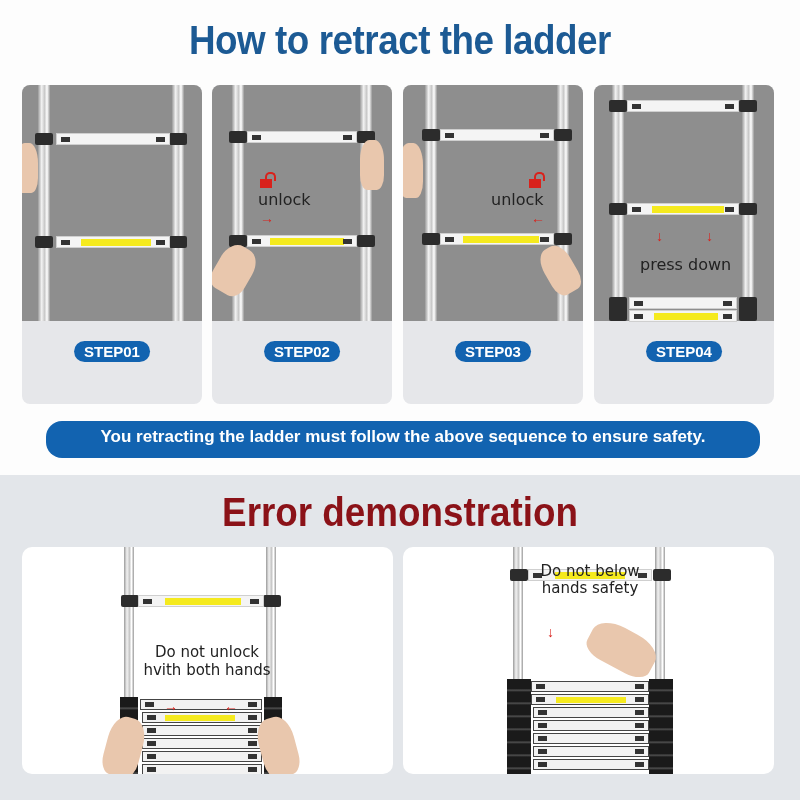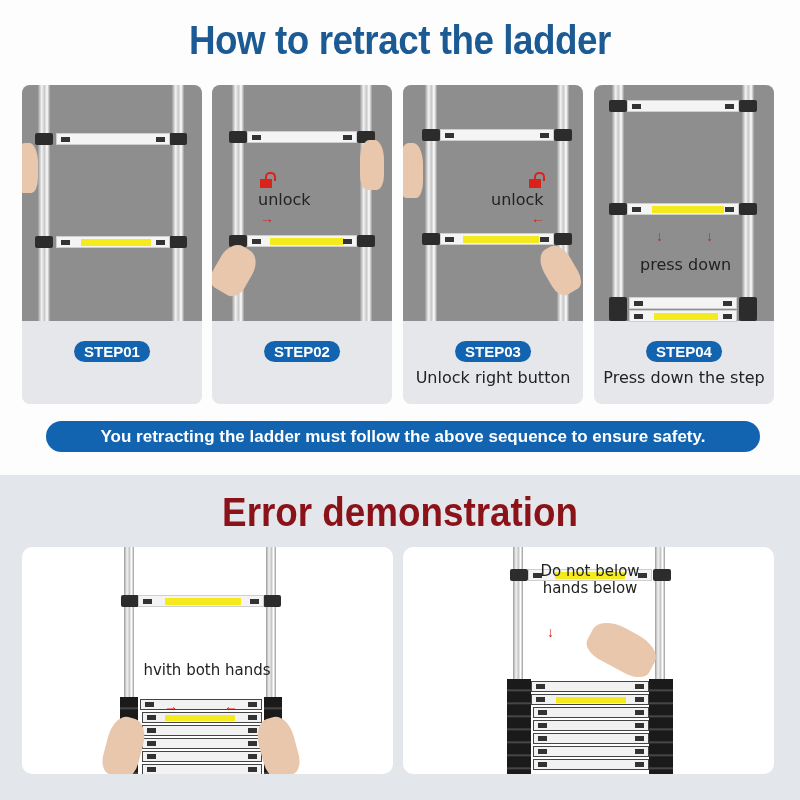--- a/index.html
+++ b/index.html
@@ -66,21 +66,21 @@
       background: #1263b0; color: #fff; border-radius: 11px;
       padding: 2px 10px; font-weight: bold; font-size: 15px; line-height: 17px;
       font-family: "Liberation Sans", sans-serif;
     }
     .step-caption {
       position: absolute; left: 0; top: 283px; width: 100%; text-align: center;
       color: #222; font-size: 16px; font-family: "DejaVu Sans", sans-serif;
       white-space: nowrap;
     }
     .banner {
-      position: absolute; left: 46px; top: 421px; width: 714px; height: 31px;
+      position: absolute; left: 46px; top: 421px; width: 714px; height: 37px;
       background: #1263b0; border-radius: 16px; color: #fff;
       font-family: "Liberation Sans", sans-serif; font-weight: bold; font-size: 17px;
       text-align: center; line-height: 31px; white-space: nowrap;
     }
     .error-section {
       position: absolute; left: 0; top: 475px; width: 800px; height: 325px;
       background: #e3e6ea;
     }
     .error-title {
       position: absolute; left: 0; top: 490px; width: 800px; text-align: center;
@@ -173,21 +173,20 @@
         <span class="yellow" style="left:22px;width:76px;"></span>
         <span class="slot" style="right:4px;"></span>
     </div>
     <div class="red-lock" style="left:126px;top:94px;"></div>
     <div class="overlay-text" style="left:88px;top:105px;">unlock</div>
     <div class="red-arrow" style="left:128px;top:126px;">←</div>
     <div class="hand" style="left:-4px;top:58px;width:24px;height:55px;"></div>
     <div class="hand" style="left:142px;top:160px;width:30px;height:50px;transform:rotate(-30deg);"></div>
   </div>
   <span class="step-badge">STEP03</span>
-  <div class="step-caption">Unlock right button</div>
 </div>
 
 <div class="step-panel" style="left:594px;">
   <div class="step-photo">
     <div class="rail" style="left:18px;"></div>
     <div class="rail" style="left:148px;"></div>
     <div class="clamp" style="left:15px;top:15px;"></div>
     <div class="clamp" style="left:145px;top:15px;"></div>
     <div class="rung" style="left:33px;top:15px;width:112px;">
       <span class="slot" style="left:4px;"></span>
@@ -209,38 +208,38 @@
       <span class="slot" style="left:4px;"></span>
         <span class="slot" style="right:4px;"></span>
     </div>
     <div class="rung" style="left:35px;top:225px;width:108px;">
       <span class="slot" style="left:4px;"></span>
         <span class="yellow" style="left:24px;width:64px;"></span>
         <span class="slot" style="right:4px;"></span>
     </div>
   </div>
   <span class="step-badge">STEP04</span>
-  <div class="step-caption">Press down the step</div>
 </div>
 
 <div class="banner">You retracting the ladder must follow  the above sequence to ensure safety.</div>
 
 <div class="error-section"></div>
 <h2 class="error-title">Error demonstration</h2>
 
 <div class="error-panel" style="left:22px;">
   <div class="rail" style="left:102px;width:10px;"></div>
   <div class="rail" style="left:244px;width:10px;"></div>
   <div class="clamp" style="left:99px;top:48px;"></div>
   <div class="clamp" style="left:241px;top:48px;"></div>
   <div class="rung" style="left:116px;top:48px;width:126px;">
     <span class="slot" style="left:4px;"></span>
       <span class="yellow" style="left:26px;width:76px;"></span>
       <span class="slot" style="right:4px;"></span>
   </div>
+  <div class="overlay-text" style="left:112px;top:96px;width:146px;font-size:15px;line-height:18px;">Do not unlock</div>
   <div class="overlay-text" style="left:112px;top:114px;width:146px;font-size:15px;line-height:18px;">hvith both hands</div>
   <div class="black-stack" style="left:98px;top:150px;width:18px;height:77px;"></div>
   <div class="black-stack" style="left:242px;top:150px;width:18px;height:77px;"></div>
   <div class="collapsed-rung" style="left:118px;top:152px;width:122px;">
     <span class="slot" style="left:4px;"></span>
       <span class="slot" style="right:4px;"></span>
   </div>
   <div class="red-arrow" style="left:142px;top:152px;">→</div>
   <div class="red-arrow" style="left:202px;top:152px;">←</div>
   <div class="collapsed-rung" style="left:120px;top:165px;width:120px;">
@@ -272,21 +271,21 @@
   <div class="rail" style="left:110px;width:10px;"></div>
   <div class="rail" style="left:252px;width:10px;"></div>
   <div class="clamp" style="left:107px;top:22px;"></div>
   <div class="clamp" style="left:250px;top:22px;"></div>
   <div class="rung" style="left:125px;top:22px;width:124px;">
     <span class="slot" style="left:4px;"></span>
       <span class="yellow" style="left:26px;width:70px;"></span>
       <span class="slot" style="right:4px;"></span>
   </div>
   <div class="overlay-text" style="left:125px;top:16px;width:124px;font-size:15px;line-height:17px;">Do not below</div>
-  <div class="overlay-text" style="left:125px;top:33px;width:124px;font-size:15px;line-height:17px;">hands below</div>
+  <div class="overlay-text" style="left:125px;top:33px;width:124px;font-size:15px;line-height:17px;">hands safety</div>
   <div class="red-arrow" style="left:144px;top:78px;">↓</div>
   <div class="red-arrow" style="left:220px;top:78px;">↓</div>
   <div class="black-stack" style="left:104px;top:132px;width:24px;height:95px;"></div>
   <div class="black-stack" style="left:246px;top:132px;width:24px;height:95px;"></div>
   <div class="collapsed-rung" style="left:128px;top:134px;width:118px;">
       <span class="slot" style="left:4px;"></span>
       <span class="slot" style="right:4px;"></span>
     </div>
   <div class="collapsed-rung" style="left:128px;top:147px;width:118px;">
     <span class="slot" style="left:4px;"></span>

